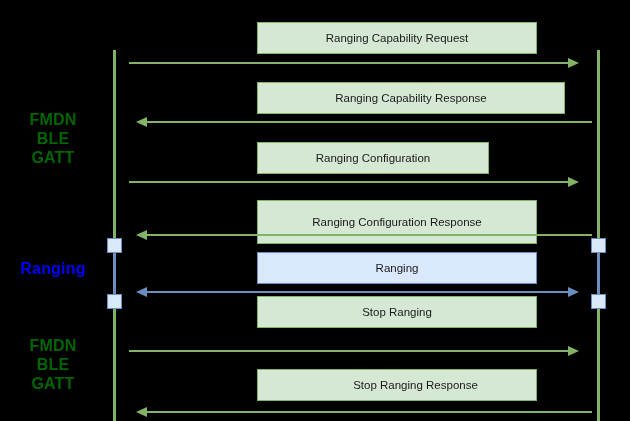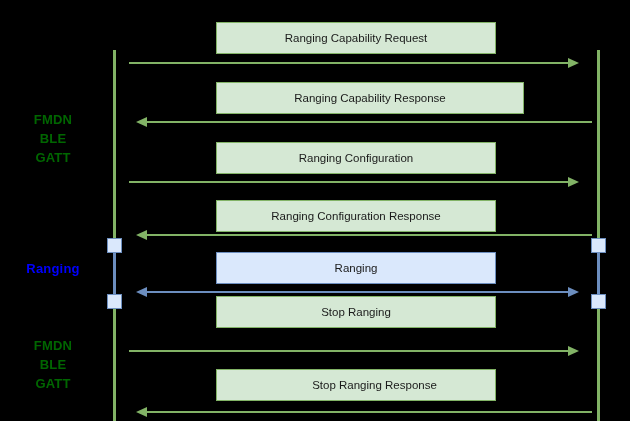--- a/index.html
+++ b/index.html
@@ -19,38 +19,39 @@
   
   .lifeline {
     position: absolute;
     width: 3px;
     background: #82b366;
   }
   
   .phase-label {
     position: absolute;
     text-align: center;
-    font-size: 13px;
+    font-size: 16px;
     font-weight: bold;
     line-height: 19px;
     letter-spacing: 0.2px;
     white-space: pre-line;
   }
   .phase-label.green { color: #006600; }
   .phase-label.blue  { color: #0000ff; }
   
   .msg-box {
     position: absolute;
     box-sizing: border-box;
     display: flex;
     align-items: center;
     justify-content: center;
     font-size: 11.5px;
     color: #1a1a1a;
     text-align: right;
+    margin-left: 41px;
   }
   .msg-box.green {
     background: #d5e8d4;
     border: 1px solid #82b366;
   }
   .msg-box.blue {
     background: #dae8fc;
     border: 1px solid #6c8ebf;
   }
   
@@ -117,25 +118,25 @@
 GATT</div>
 
   <div class="msg-box green" style="left:216px; top:22px; width:280px; height:32px;">Ranging Capability Request</div>
   <div class="arrow-line green" style="left:129px; top:62px; width:444px;"></div>
   <div class="arrow-head right green" style="left:568px; top:58px;"></div>
 
   <div class="msg-box green" style="left:216px; top:82px; width:308px; height:32px;">Ranging Capability Response</div>
   <div class="arrow-line green" style="left:147px; top:121px; width:445px;"></div>
   <div class="arrow-head left green" style="left:136px; top:117px;"></div>
 
-  <div class="msg-box green" style="left:216px; top:142px; width:280px; height:32px;">Ranging Configuration</div>
+  <div class="msg-box green" style="left:216px; top:142px; width:232px; height:32px;">Ranging Configuration</div>
   <div class="arrow-line green" style="left:129px; top:181px; width:444px;"></div>
   <div class="arrow-head right green" style="left:568px; top:177px;"></div>
 
-  <div class="msg-box green" style="left:216px; top:200px; width:280px; height:32px;">Ranging Configuration Response</div>
+  <div class="msg-box green" style="left:216px; top:200px; width:280px; height:44px;">Ranging Configuration Response</div>
   <div class="arrow-line green" style="left:147px; top:234px; width:445px;"></div>
   <div class="arrow-head left green" style="left:136px; top:230px;"></div>
 
   <div class="activation-bar" style="left:113px; top:245px; height:55px;"></div>
   <div class="activation-box" style="left:107px; top:238px;"></div>
   <div class="activation-box" style="left:107px; top:294px;"></div>
 
   <div class="activation-bar" style="left:597px; top:245px; height:55px;"></div>
   <div class="activation-box" style="left:591px; top:238px;"></div>
   <div class="activation-box" style="left:591px; top:294px;"></div>

